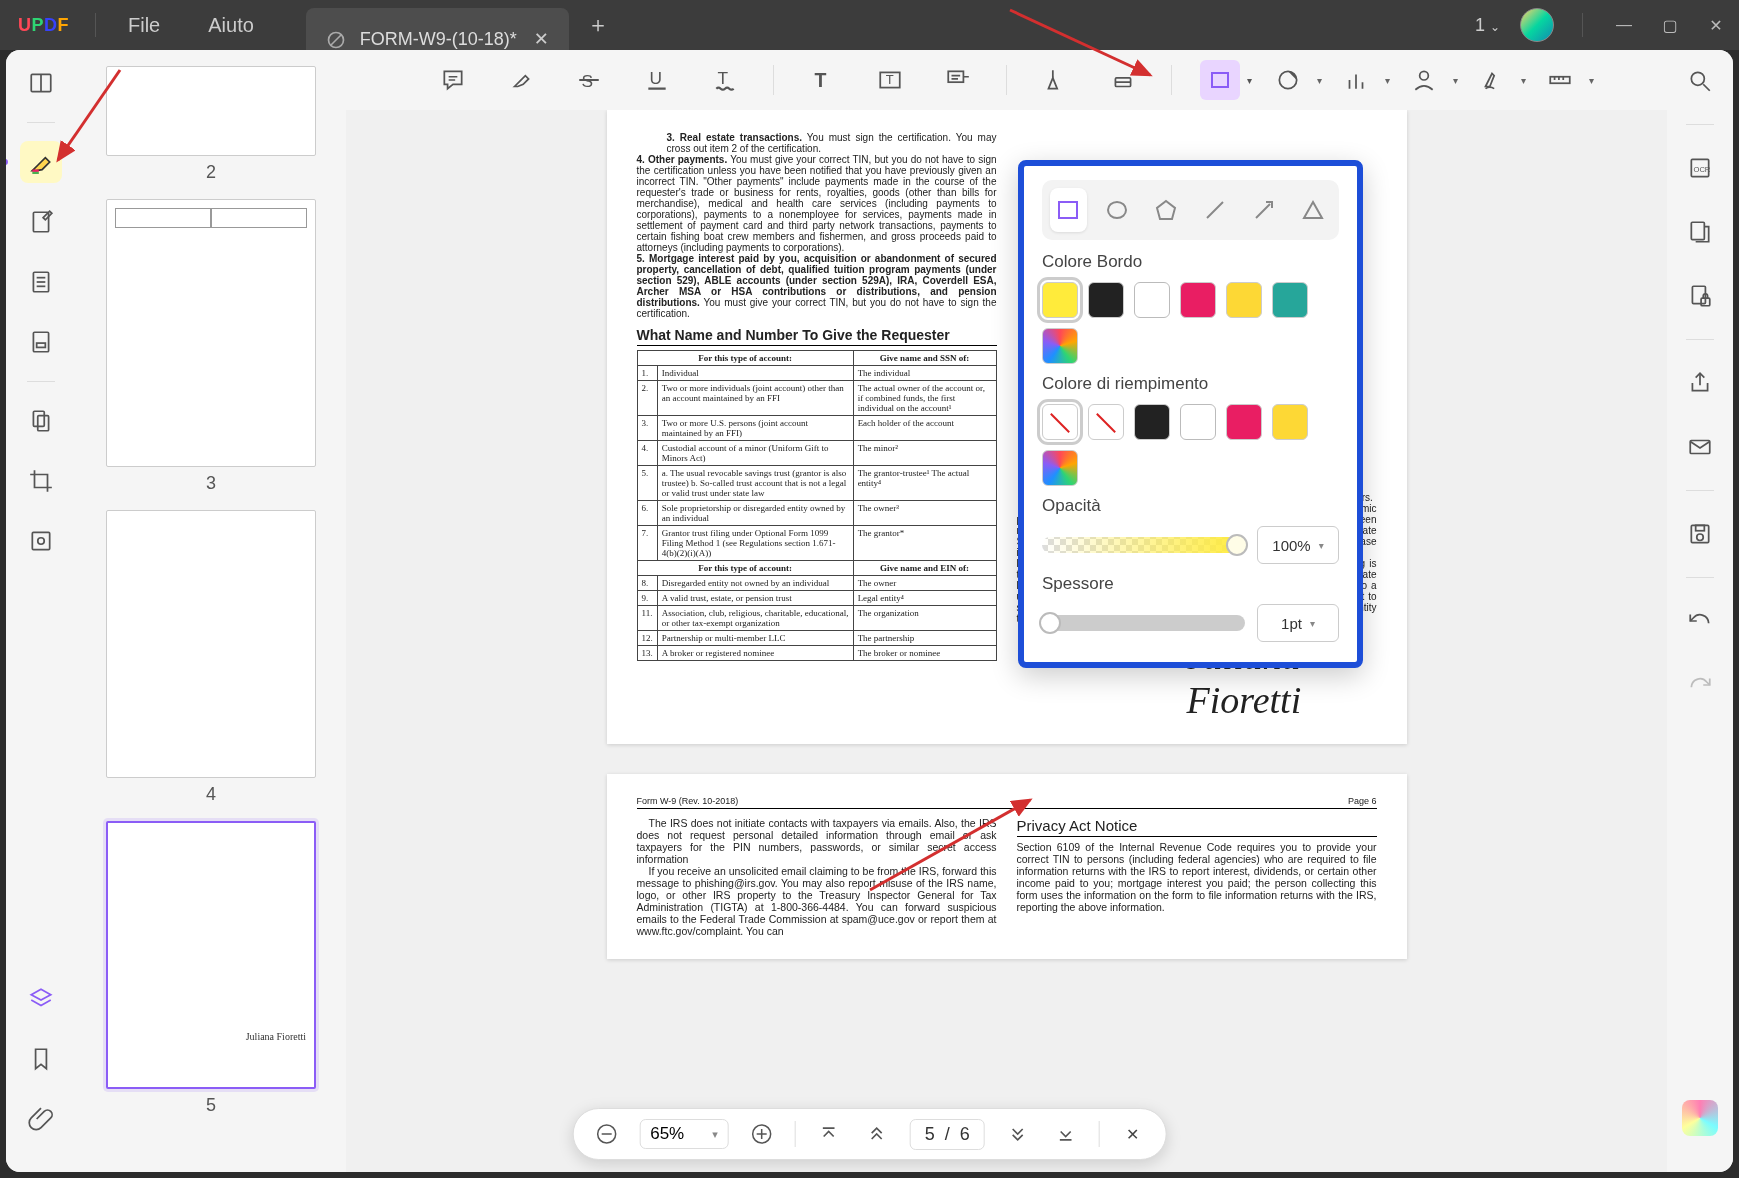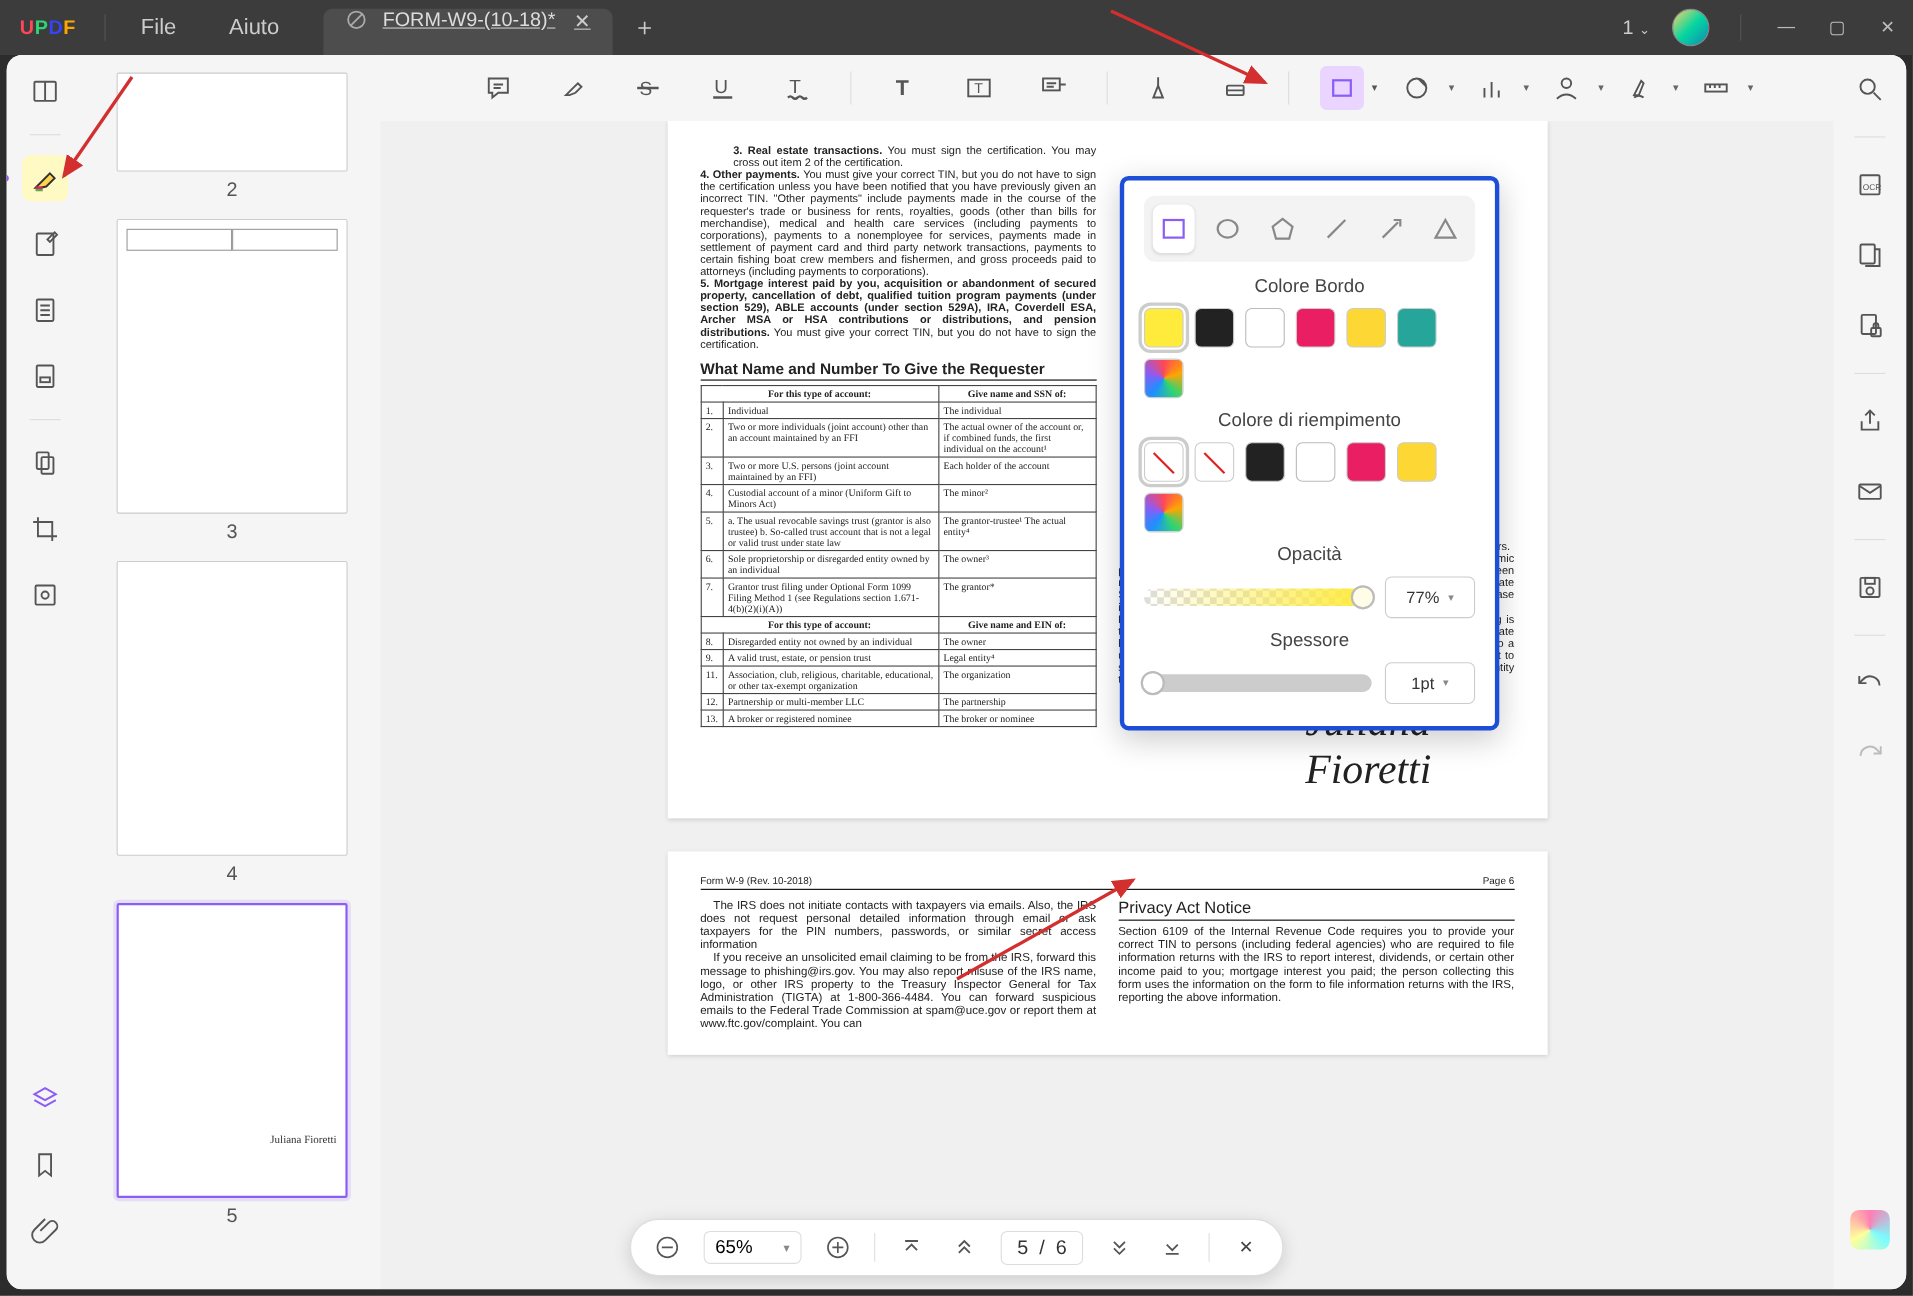--- a/index.html
+++ b/index.html
@@ -4,21 +4,21 @@
 <style>
   * { margin: 0; padding: 0; box-sizing: border-box; font-family: -apple-system, "Segoe UI", Arial, sans-serif; }
   body { background: #2c2c2c; overflow: hidden; width: 1739px; height: 1178px; position: relative; }
 
   
   .titlebar { height: 50px; background: #3c3c3c; display: flex; align-items: center; color: #ccc; position: relative; }
   .logo { font-weight: 700; margin: 0 18px; font-size: 18px; letter-spacing: 0.5px; }
   .logo .u { color: #ff4757; } .logo .p { color: #2ed573; } .logo .d { color: #3742fa; } .logo .f { color: #ffa502; }
   .tb-sep { width: 1px; height: 24px; background: #555; margin: 0 8px; }
   .menu-item { padding: 0 24px; font-size: 20px; cursor: pointer; }
-  .tab { display: flex; align-items: flex-start; height: 42px; background: #4d4d4d; border-radius: 8px 8px 0 0; padding: 0 20px; margin-left: 16px; gap: 14px; margin-top: 8px; text-decoration: underline;}
+  .tab { display: flex; align-items: flex-end; height: 42px; background: #4d4d4d; border-radius: 8px 8px 0 0; padding: 0 20px; margin-left: 28px; gap: 14px; margin-top: 8px;}
   .tab-ic { width: 20px; height: 20px; }
   .tab-title { font-size: 18px; color: #ddd; min-width: 160px; }
   .tab-close { font-size: 18px; color: #ccc; cursor: pointer; }
   .tab-add { font-size: 22px; color: #ccc; margin-left: 18px; cursor: pointer; }
   .tb-right { position: absolute; right: 10px; display: flex; align-items: center; gap: 20px; }
   .tb-badge { font-size: 18px; color: #ccc; }
   .avatar { width: 34px; height: 34px; border-radius: 50%; background: linear-gradient(135deg,#ffd166,#06d6a0,#118ab2); border: 1px solid #888; }
   .win-btn { width: 26px; height: 26px; color: #bbb; display: flex; align-items: center; justify-content: center; cursor: pointer; font-size: 16px;}
 
   
@@ -58,21 +58,21 @@
   .hd { font-size: 14px; font-weight: 700; border-bottom: 1px solid #000; margin: 8px 0 4px 0; padding-bottom: 2px;}
   .tbl { width: 100%; border-collapse: collapse; font-size: 9px; }
   .tbl td, .tbl th { border: 1px solid #444; padding: 2px 4px; vertical-align: top; font-family: Liberation Serif, serif; }
   .tbl th { background: #fff; font-weight: 700; text-align: center; }
   .signature { font-family: "Brush Script MT", cursive; font-size: 38px; font-style: italic; margin: 10px 0 0 170px; }
   .p6 { font-size: 10.5px; }
   .p6 .footerline { border-bottom: 1px solid #000; display:flex; justify-content:space-between; font-size:9px; padding-bottom:2px; margin-bottom:8px;}
   .p6 .privacy { font-size: 15px; font-weight: 400; border-bottom: 1px solid #000; padding-bottom: 2px; margin-bottom: 4px;}
 
   
-  .popover { position: absolute; top: 110px; right: 370px; width: 345px; background: #fff; border: 4px solid #1d4ed8; border-radius: 8px; box-shadow: 0 8px 28px rgba(0,0,0,0.2); padding: 14px 18px; z-index: 50; text-align: center;}
+  .popover { position: absolute; top: 110px; right: 370px; width: 345px; background: #fff; border: 6px solid #1d4ed8; border-radius: 8px; box-shadow: 0 8px 28px rgba(0,0,0,0.2); padding: 14px 18px; z-index: 50;}
   .shape-row { display: flex; gap: 12px; background: #f3f3f3; border-radius: 10px; padding: 8px; margin-bottom: 12px;}
   .shape-btn { width: 44px; height: 44px; border-radius: 8px; display:flex; align-items:center; justify-content:center; cursor:pointer;}
   .shape-btn.sel { background: #fff; box-shadow: 0 1px 3px rgba(0,0,0,0.1);}
   .pop-label { font-size: 17px; color: #444; margin: 10px 0 10px 0;}
   .sw-row { display: flex; gap: 10px; flex-wrap: wrap; margin-bottom: 6px;}
   .sw { width: 36px; height: 36px; border-radius: 6px; border: 1px solid #ccc; cursor:pointer; position:relative;}
   .sw.sel { outline: 3px solid #ccc; outline-offset: 2px;}
   .sw.none::after{ content:""; position:absolute; left:4px; right:4px; top:50%; border-top:2px solid #d22; transform: rotate(45deg);}
   .sw.grad { background: conic-gradient(#ff4757,#ffa502,#2ed573,#1e90ff,#8b5cf6,#ff4757);}
   .slider-wrap { display:flex; gap:12px; align-items:center; margin-bottom:6px;}
@@ -583,21 +583,21 @@
         <div class="sw" style="background: rgb(233, 30, 99);"></div>
         <div class="sw" style="background: rgb(253, 216, 53);"></div>
         <div class="sw grad"></div>
       </div>
     <div class="pop-label">Opacità</div>
     <div class="slider-wrap">
       <div class="slider op">
           <div class="knob" style="left:96%"></div>
         </div>
       <div class="selbox">
-          <span>77%</span>
+          <span>100%</span>
           <span class="arr">▾</span>
         </div>
     </div>
     <div class="pop-label">Spessore</div>
     <div class="slider-wrap">
       <div class="slider thick">
           <div class="knob" style="left:4%; background:#fff;"></div>
         </div>
       <div class="selbox">
           <span>1pt</span>

